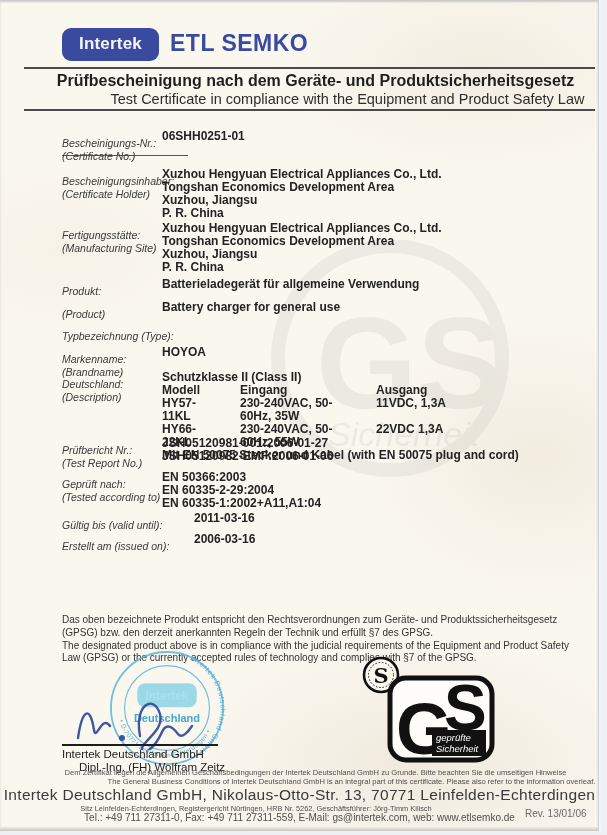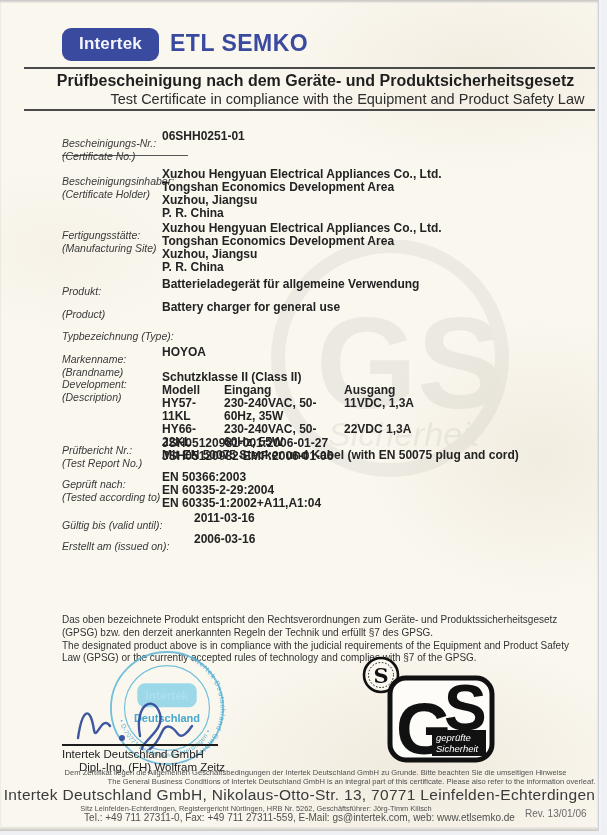--- a/index.html
+++ b/index.html
@@ -30,21 +30,21 @@
 
   
   #watermark { left:250px; top:240px; opacity:.07; }
 
   
   #fields { left:62px; top:128px; width:500px; height:512px; }
   .frow { position:absolute; left:0; display:flex; width:500px; }
   .lbl { width:100px; font-style:italic; font-size:10.5px; line-height:13px; color:#3a3a3a; flex:none;margin-top:7px; }
   .val { flex:1; font-weight:bold; font-size:12px; line-height:13px; color:#232323; }
   #certno-underline { left:0; top:27px; width:126px; height:1px; background:#555; position:absolute; }
-  .dtable { display:flex; }
+  .dtable { display:flex;gap:16px; }
   .dc1 { width:62px; flex:none; } .dc2 { width:120px; flex:none; } .dc3 { flex:1; }
 
   
   #compliance { left:62px; top:614px; width:528px; font-size:10px; line-height:12.8px; color:#333; }
 
   
   #stamp { left:94px; top:646px; }
   
   #sig-scribble { left:70px; top:688px; }
   #sig-line { left:62px; top:744px; width:156px; height:2px; background:#1d1d1d; }
@@ -140,21 +140,21 @@
     <div class="frow" style="top:218px">
       <div class="lbl">
         <div>Markenname:</div>
         <div>(Brandname)</div>
       </div>
       <div class="val">HOYOA</div>
     </div>
 
     <div class="frow" style="top:243px">
       <div class="lbl">
-        <div>Development:</div>
+        <div>Deutschland:</div>
         <div>(Description)</div>
       </div>
       <div class="val">
         <div>Schutzklasse II (Class II)</div>
         <div class="dtable">
           <div class="dc1">Modell</div>
           <div class="dc2">Eingang</div>
           <div class="dc3">Ausgang</div>
         </div>
         <div class="dtable">

